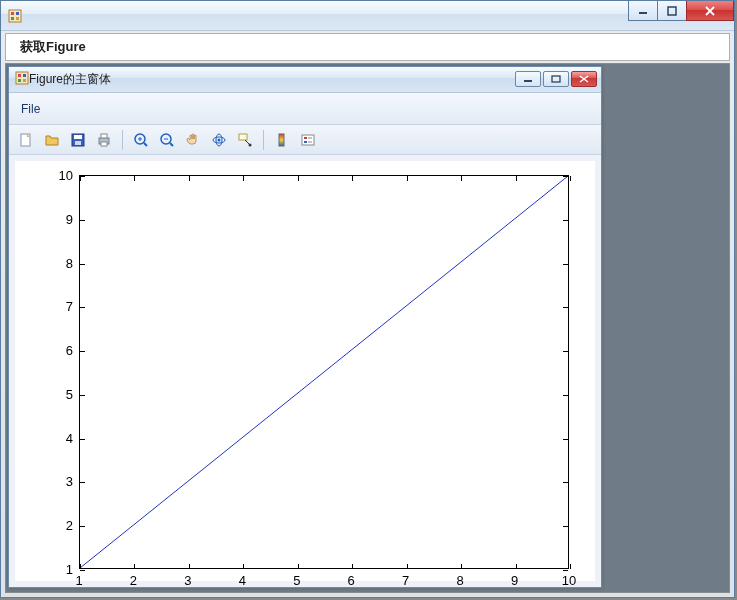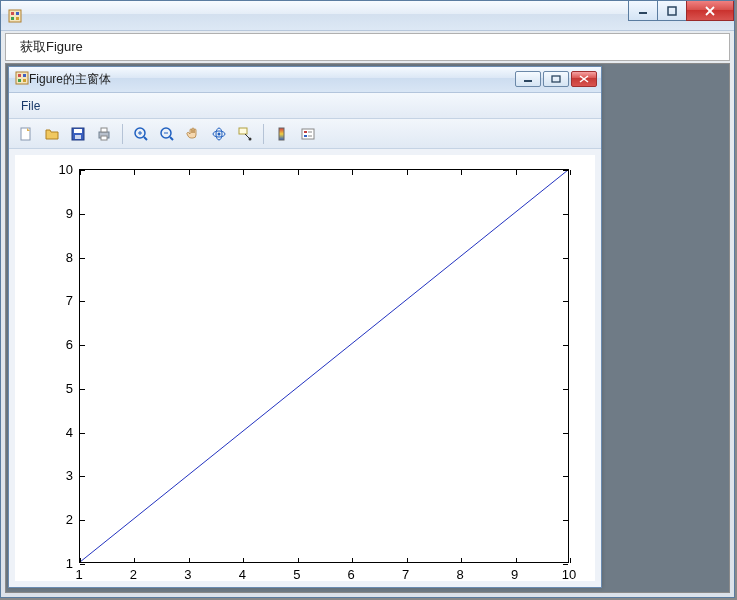--- a/index.html
+++ b/index.html
@@ -69,20 +69,21 @@
       margin: 2px 4px;
       height: 28px;
       display: flex;
       align-items: center;
       padding: 0 8px;
     }
     .menubar-item {
       font-size: 13px;
       color: #222;
       padding: 12px 6px;
+      font-weight: bold;
     }
     .mdi-area {
       flex: 1;
       background: #6f7b86;
       margin: 0 4px 4px 4px;
       border: 1px solid #8a8a8a;
       position: relative;
       overflow: hidden;
     }
     
@@ -117,21 +118,21 @@
       border-radius: 2px;
       background: linear-gradient(to bottom, #f5faff, #d5e4f3);
       display:flex;align-items:center;justify-content:center;
       font-size: 10px; color:#2b4660;
     }
     .child-win-btn.close {
       background: linear-gradient(to bottom, #f5a2a2, #d9534f 45%, #c53a36 46%, #d9534f);
       color:#fff; border-color:#a03030;
     }
     .child-menubar {
-      height: 26px;
+      height: 32px;
       background: linear-gradient(to bottom, #f4f8fd, #e3ebf5);
       border-bottom: 1px solid #c5d3e4;
       display: flex; align-items: center;
       padding: 0 8px;
     }
     .child-menubar-item { font-size: 12px; color: #1a3a6a; padding: 2px 4px; }
     .toolbar {
       height: 30px;
       background: linear-gradient(to bottom, #f2f6fb, #e0e9f4);
       border-bottom: 1px solid #c5d3e4;

